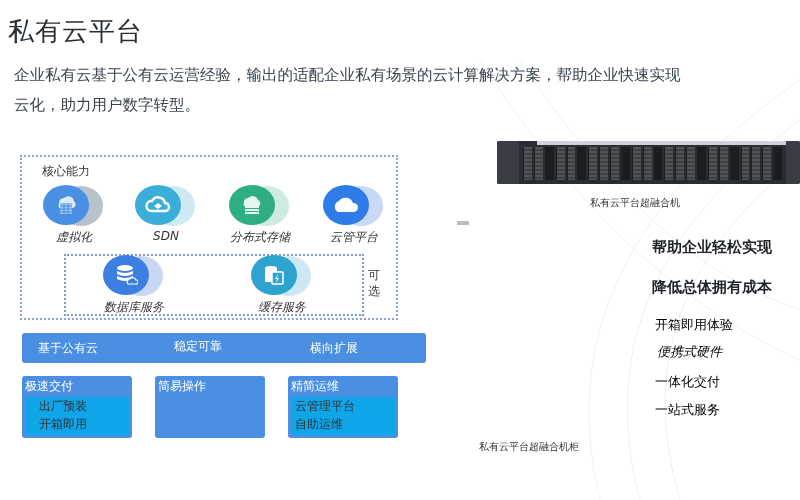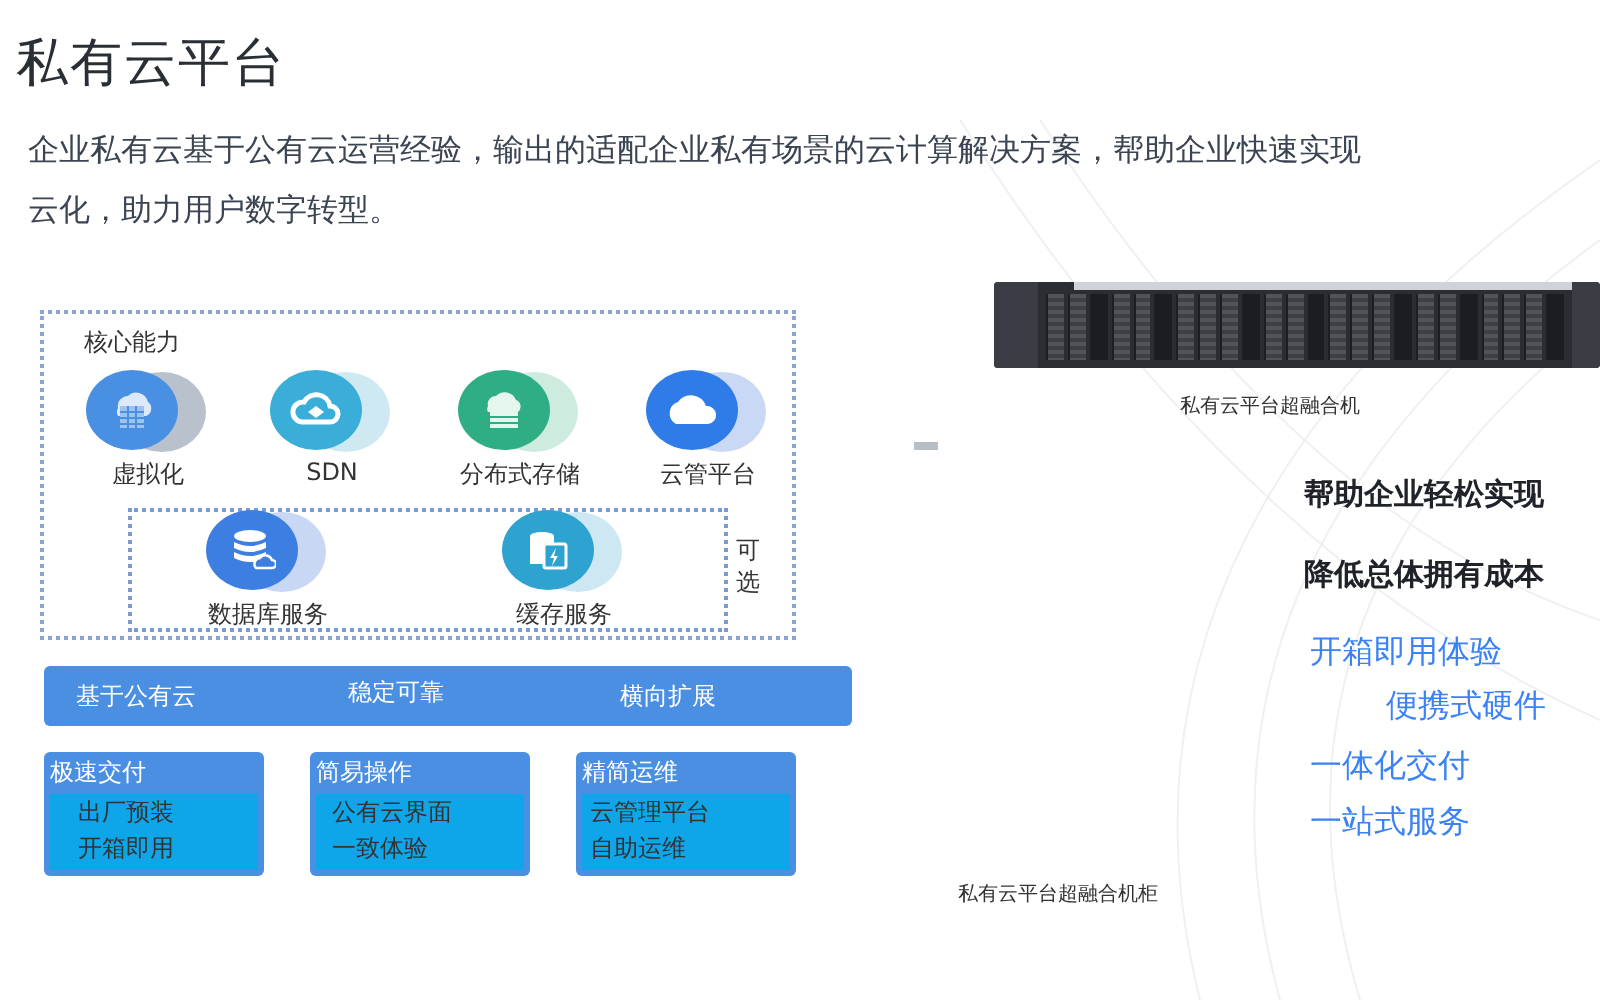--- a/index.html
+++ b/index.html
@@ -11,21 +11,21 @@
   .page-title { position: absolute; left: 8px; top: 14px; font-size: 26px; color: #2a2f36; letter-spacing: 1px; }
   .intro { position: absolute; left: 14px; top: 60px; width: 800px; font-size: 15.5px; line-height: 30px; color: #3b4452; white-space: nowrap; }
 
   
   .core-panel { position: absolute; left: 20px; top: 155px; width: 378px; height: 165px; border: 2px dotted #8aa6d6; }
   .core-label { position: absolute; left: 20px; top: 6px; font-size: 12px; color: #333; }
   .cap { position: absolute; width: 80px; text-align: center; }
   .cap .circle-wrap { position: relative; width: 62px; height: 40px; margin: 0 auto; }
   .cap .shadow { position: absolute; left: 16px; top: 1px; width: 44px; height: 40px; border-radius: 50%; }
   .cap .circle { position: absolute; left: 0; top: 0; width: 46px; height: 40px; border-radius: 50%; display: flex; align-items: center; justify-content: center; }
-  .cap .cap-label { font-size: 12px; color: #333; margin-top: 4px; }
+  .cap .cap-label { font-size: 12px; color: #333; margin-top: 4px; font-style: italic; }
 
   .optional-panel { position: absolute; left: 42px; top: 97px; width: 300px; height: 62px; border: 2px dotted #7a9bd0; border-top-style: dotted; }
   .optional-label { position: absolute; left: 346px; top: 110px; width: 14px; font-size: 12px; line-height: 16px; color: #333; }
 
   
   .feature-bar { position: absolute; left: 22px; top: 333px; width: 404px; height: 30px; background: #4a8fe2; border-radius: 3px; color: #fff; font-size: 12px; }
   .feature-bar span { position: absolute; top: 7px; }
 
   .cat-box { position: absolute; top: 376px; width: 110px; height: 62px; background: #4a8fe2; border-radius: 3px; }
   .cat-box .cat-title { height: 32px; line-height: 20px; padding-left: 3px; font-size: 12px; color: #fff; }
@@ -38,21 +38,21 @@
   .server .ear-left { position: absolute; left: 0; top: 0; width: 22px; height: 43px; background: #3a3e44; }
   .server .ear-right { position: absolute; right: 0; top: 0; width: 14px; height: 43px; background: #3a3e44; }
   .server .bays { position: absolute; left: 26px; top: 6px; right: 18px; bottom: 4px; display: flex; gap: 2px; }
   .server .bay { flex: 1; background: repeating-linear-gradient(180deg, #505459 0 2px, #3d4146 2px 4px); border-left: 1px solid #1c1e21; }
   .server .bay.dark { background: #1b1d20; }
   .server-caption { position: absolute; left: 590px; top: 196px; font-size: 10px; color: #333; }
 
   .small-dash { position: absolute; left: 457px; top: 221px; width: 12px; height: 4px; background: #b8bec6; }
 
   .benefit-head { position: absolute; left: 652px; font-size: 15px; font-weight: bold; color: #1f2329; white-space: nowrap; }
-  .benefit-item { position: absolute; left: 655px; font-size: 16px; color: #3b82f6; white-space: nowrap; }
+  .benefit-item { position: absolute; left: 655px; font-size: 13px; color: #000000; white-space: nowrap; }
 
   .rack-caption { position: absolute; left: 479px; top: 440px; font-size: 10px; color: #333; }
 </style>
 </head>
 <body>
 
 <svg class="bg-lines" viewBox="0 0 380 440">
   <g fill="none" stroke="#eef0f3" stroke-width="1">
     <path d="M380 20 Q 120 200 180 440"></path>
     <path d="M380 60 Q 160 220 220 440"></path>
@@ -173,24 +173,20 @@
 
 <div class="cat-box" style="left:22px;">
   <div class="cat-title">极速交付</div>
   <div class="cat-body">
     <div>出厂预装</div>
     <div>开箱即用</div>
   </div>
 </div>
 <div class="cat-box" style="left:155px;">
   <div class="cat-title">简易操作</div>
-  <div class="cat-body" style="padding-left:8px;">
-    <div>公有云界面</div>
-    <div>一致体验</div>
-  </div>
 </div>
 <div class="cat-box" style="left:288px;">
   <div class="cat-title">精简运维</div>
   <div class="cat-body" style="padding-left:4px;">
     <div>云管理平台</div>
     <div>自助运维</div>
   </div>
 </div>
 
 <div class="server">
@@ -225,17 +221,17 @@
   </div>
 </div>
 <div class="server-caption">私有云平台超融合机</div>
 
 <div class="small-dash"></div>
 
 <div class="benefit-head" style="top:238px;">帮助企业轻松实现</div>
 <div class="benefit-head" style="top:278px;">降低总体拥有成本</div>
 
 <div class="benefit-item" style="top:316px;">开箱即用体验</div>
-<div class="benefit-item" style="top:343px; left:693px;">便携式硬件</div>
+<div class="benefit-item" style="top:343px; left:657px;font-style:italic;">便携式硬件</div>
 <div class="benefit-item" style="top:373px;">一体化交付</div>
 <div class="benefit-item" style="top:401px;">一站式服务</div>
 
 <div class="rack-caption">私有云平台超融合机柜</div>
 
 </body></html>

